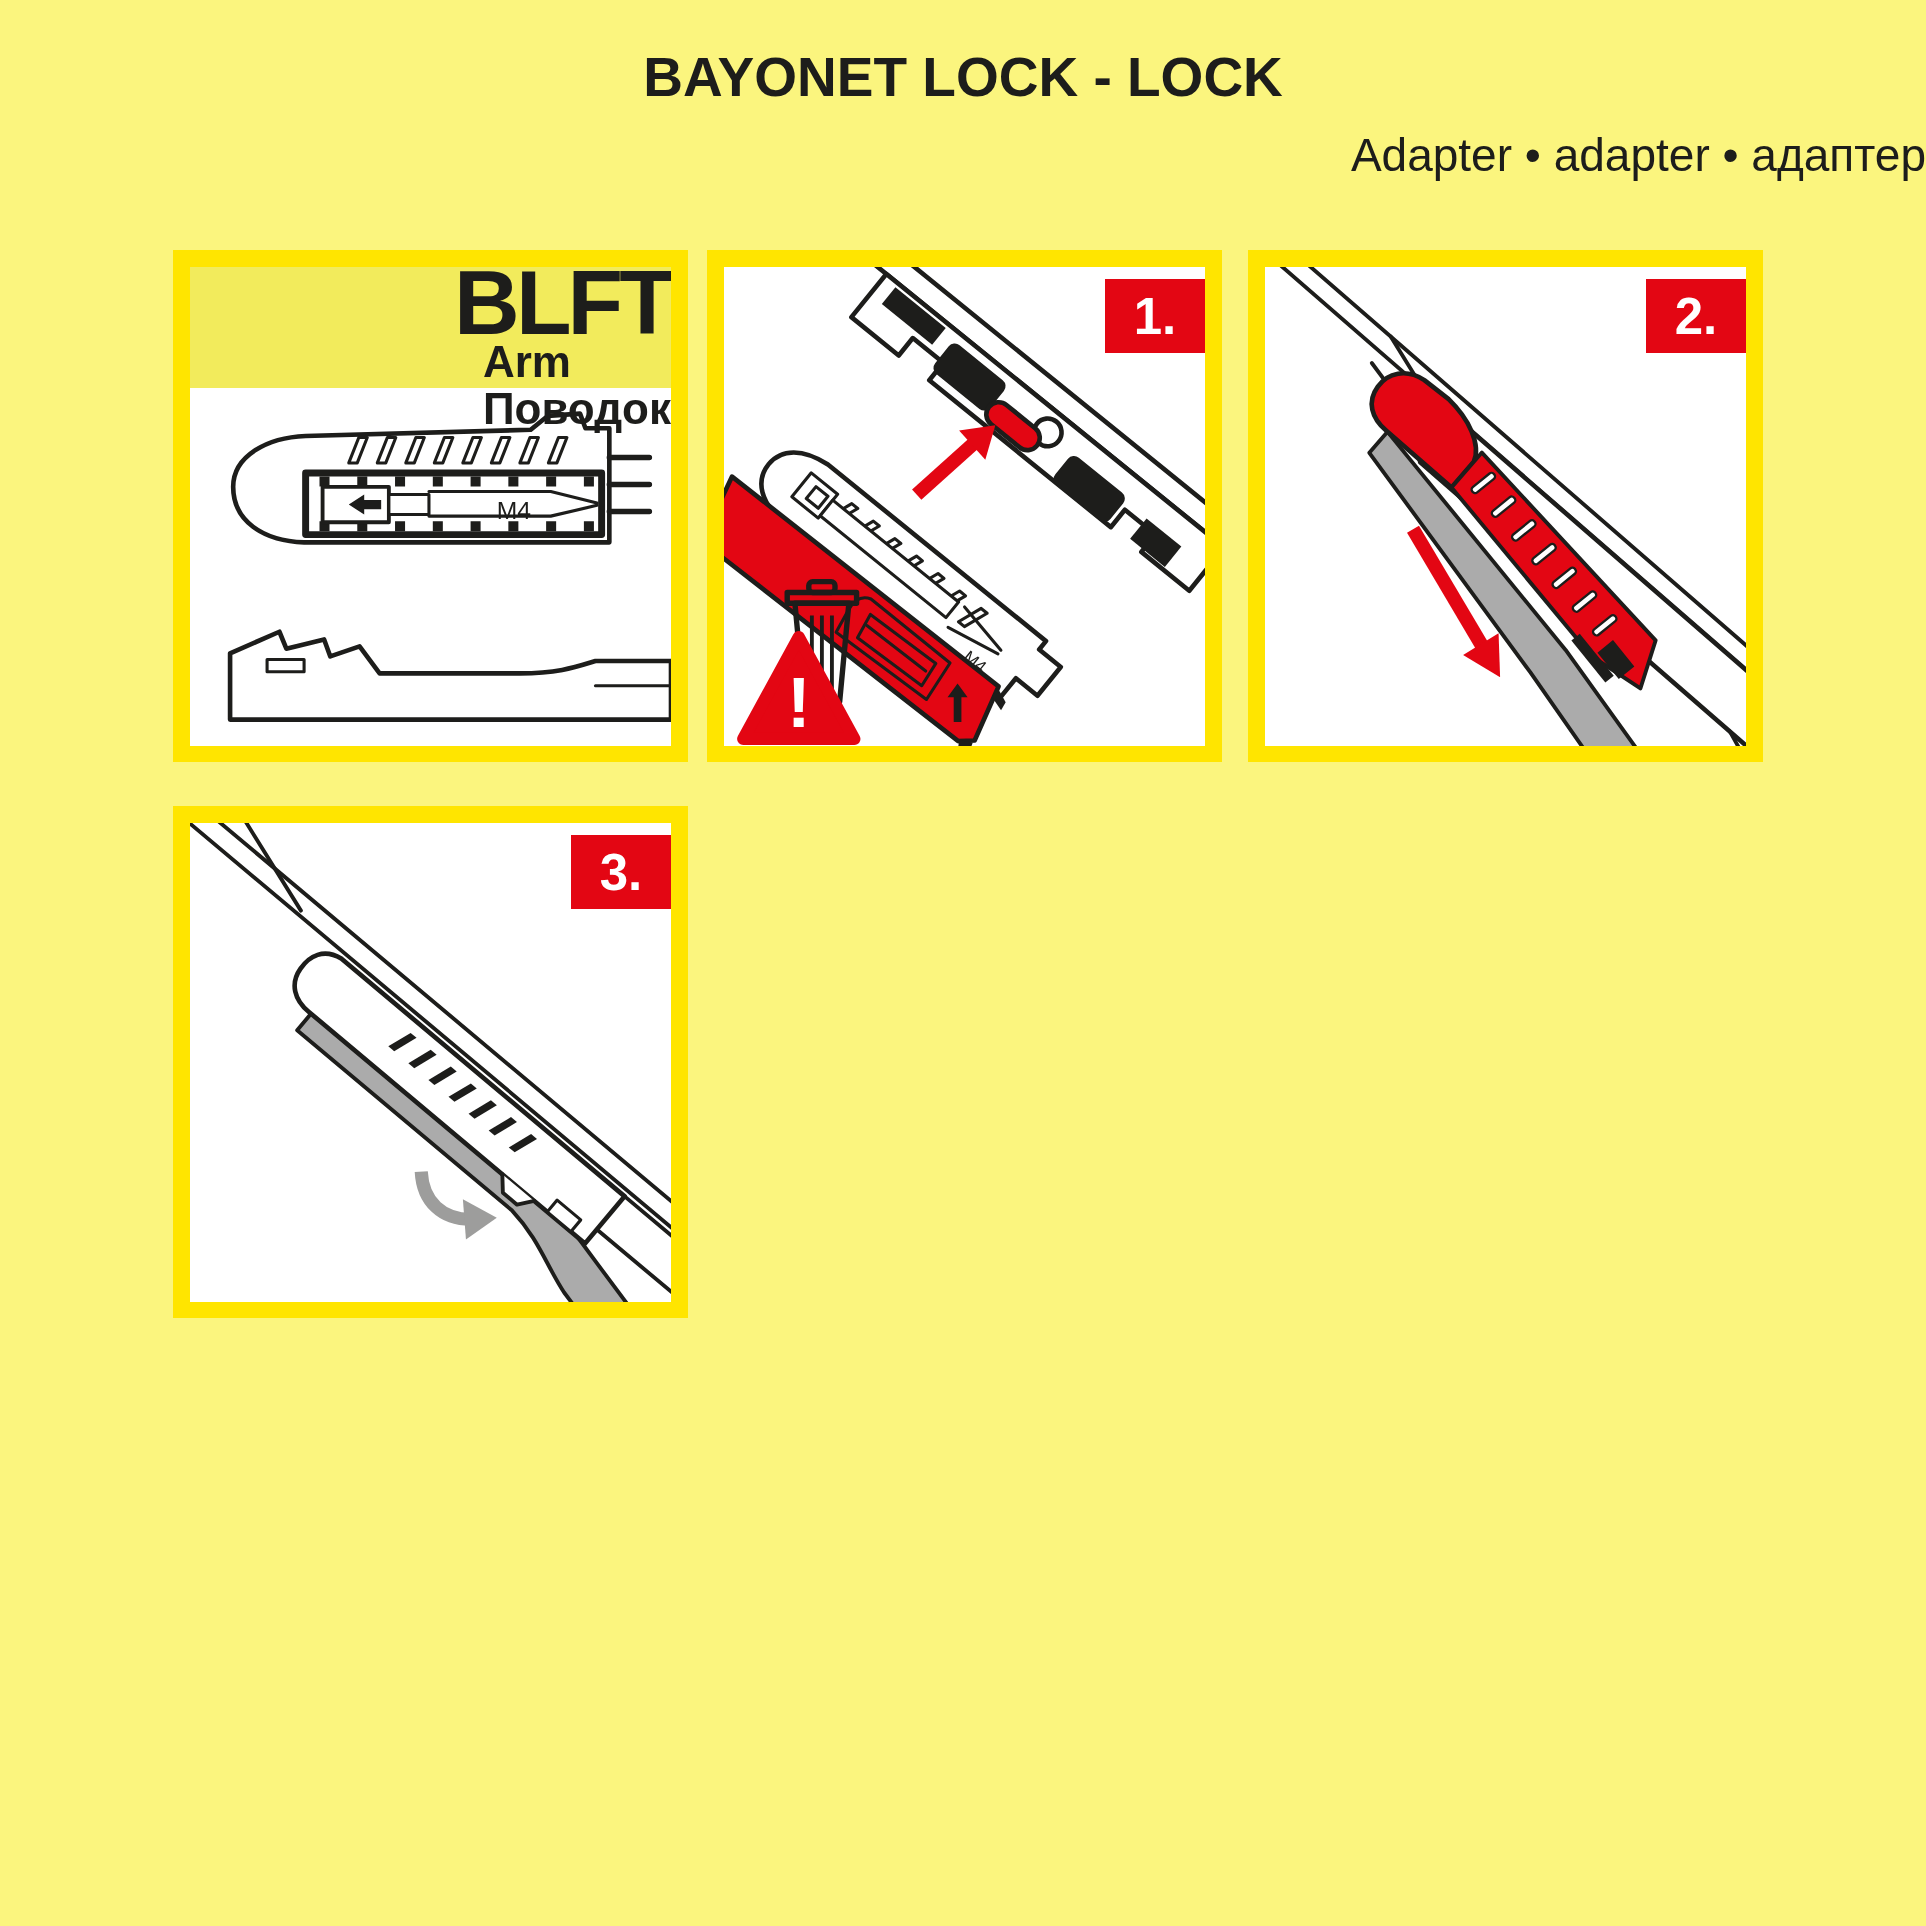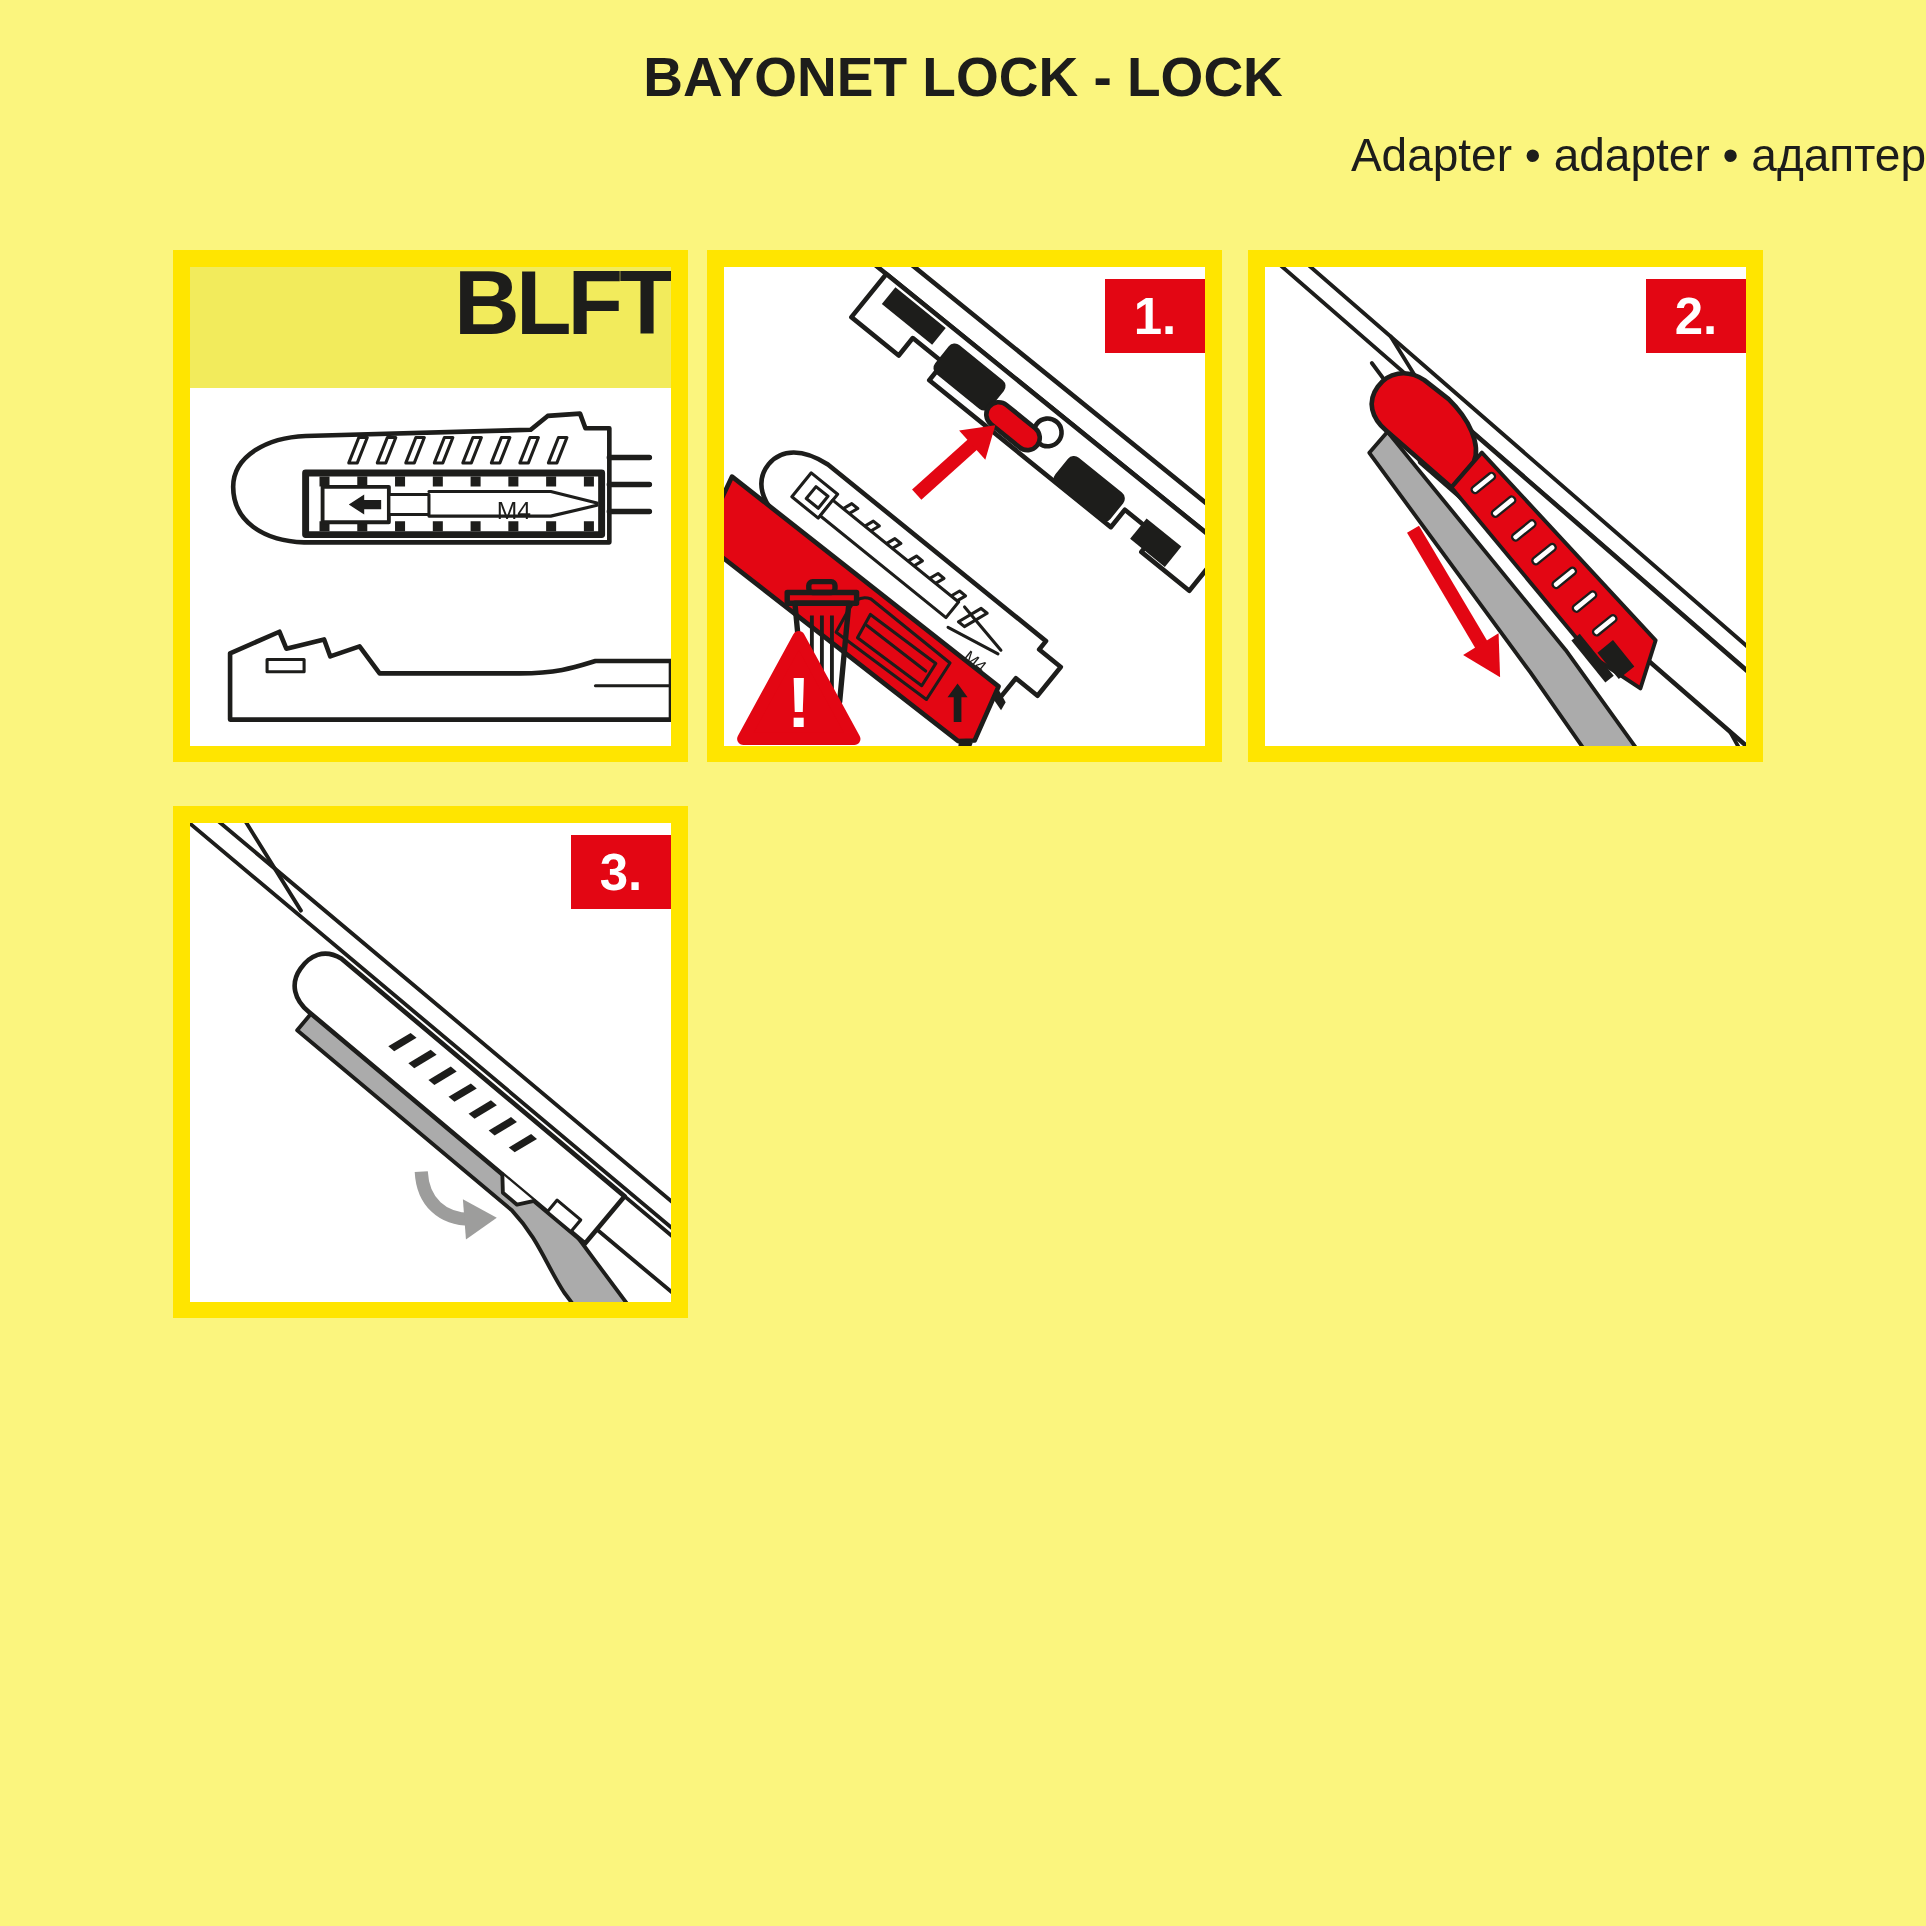--- a/index.html
+++ b/index.html
@@ -44,20 +44,24 @@
 </head>
 <body>
 
 <div class="title">BAYONET LOCK - LOCK</div>
 <div class="subtitle">Adapter • adapter • адаптер</div>
 
 <div class="panel" id="panel-ref">
   <div class="inner">
     <div class="hdr">
       <div class="code">BLFT</div>
+      <div class="arm-labels">
+        <div class="arm-en">Arm</div>
+        <div class="arm-ru">Поводок</div>
+      </div>
     </div>
     <svg class="art below-hdr" width="481" height="358" viewBox="0 0 624 464">
       <g stroke="#1D1D1B" fill="#fff" stroke-width="6" stroke-linejoin="round" stroke-linecap="round">
         <path d="M150,62 L442,54 L464,36 L506,33 L513,52 L544,52 L544,200 L148,200 C94,198 56,172 56,128 C56,88 100,64 150,62 Z"></path>
         <path fill="none" stroke-width="7" d="M544,90 H596 M544,125 H596 M544,160 H596"></path>
         <g fill="#fff" stroke-width="4">
           <path d="M206,97 L219,64 L230,64 L217,97 Z"></path>
           <path d="M243,97 L256,64 L267,64 L254,97 Z"></path>
           <path d="M280,97 L293,64 L304,64 L291,97 Z"></path>
           <path d="M317,97 L330,64 L341,64 L328,97 Z"></path>

